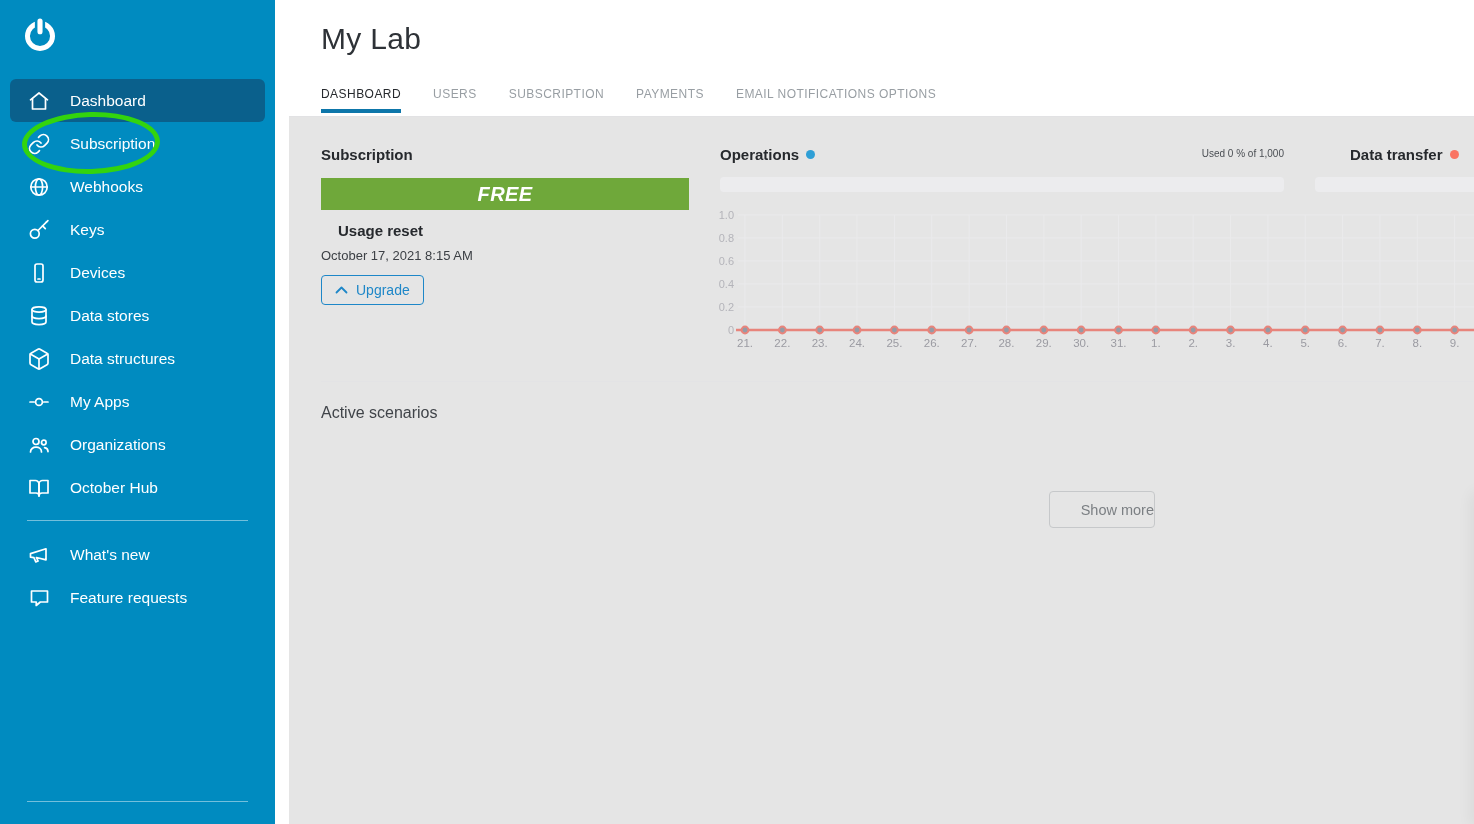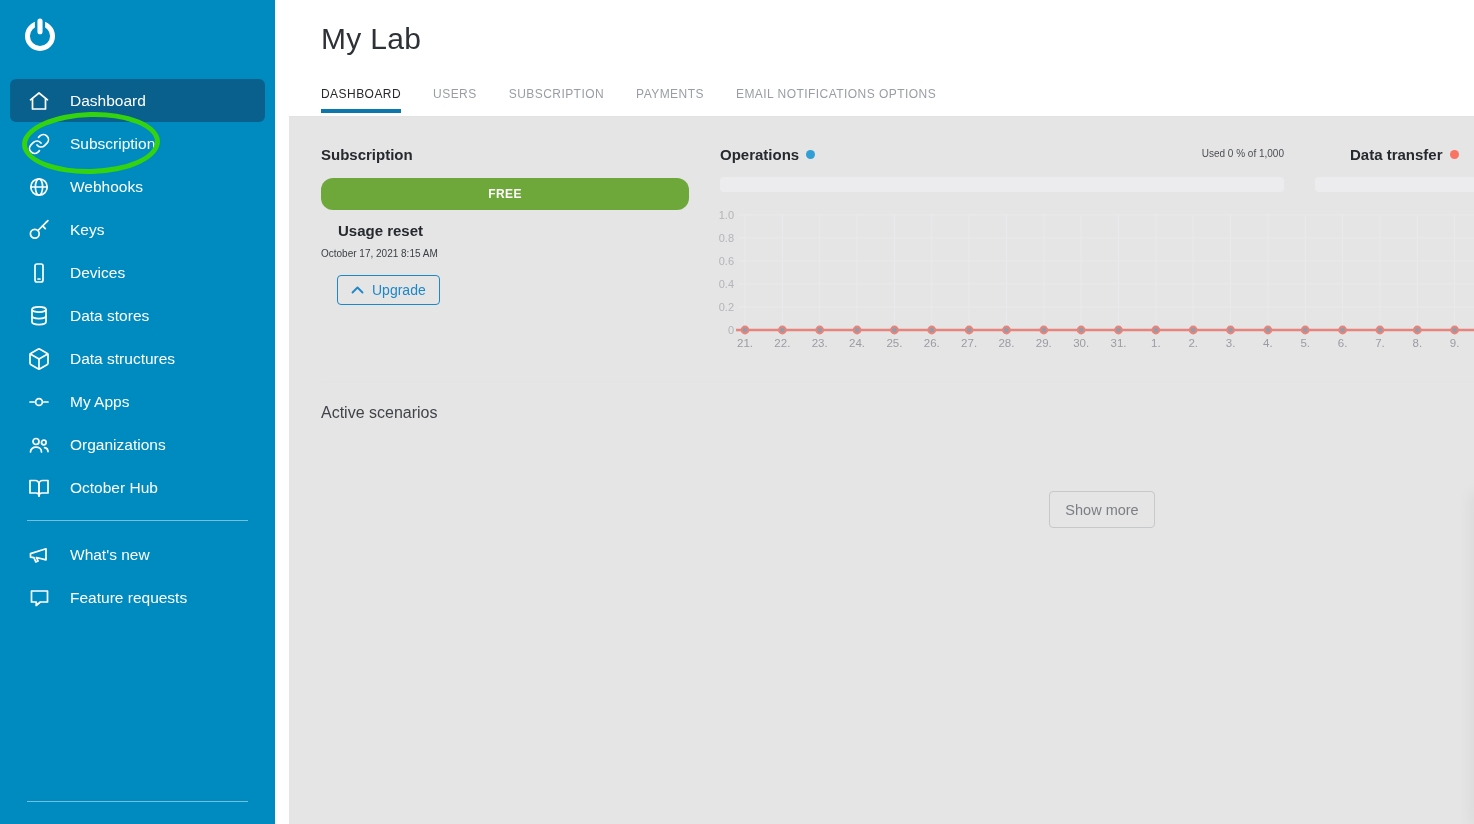--- a/index.html
+++ b/index.html
@@ -35,43 +35,43 @@
   .tabs { position:absolute; left:32px; top:87px; display:flex; gap:32px; }
   .tab { font-size:12px; letter-spacing:.45px; color:#989ea3; padding-bottom:12px;
     cursor:pointer; white-space:nowrap; }
   .tab.active { color:#26292d; font-weight:500; padding-bottom:8px;
     border-bottom:4px solid var(--tab_underline,#0d76aa); }
 
   .h3 { position:absolute; font-size:15px; font-weight:700; color:#26292d; }
   .dot { display:inline-block; width:9px; height:9px; border-radius:50%;
     margin-left:7px; vertical-align:1px; }
   .free-bar { position:absolute; left:32px; top:178px; width:368px; height:32px;
-    background:var(--green,#6fa83a); border-radius:12px; color:#fff; font-weight:700;
-    font-size:12px; display:flex; align-items:center; justify-content:center;
-    letter-spacing:.4px; }
-  .reset-date { position:absolute; left:32px; top:248px; font-size:10px; color:#3c4045; }
+    background:var(--green,#6fa83a); border-radius:0; color:#fff; font-weight:700;
+    font-size:20px; display:flex; align-items:center; justify-content:center;
+    letter-spacing:.4px;font-style:italic; }
+  .reset-date { position:absolute; left:32px; top:248px; font-size:13px; color:#3c4045; }
   .upgrade-btn { position:absolute; left:32px; top:275px; height:30px; padding:0 13px;
     display:inline-flex; align-items:center; gap:8px;
     border:1px solid var(--upgrade_blue,#1e87c8); border-radius:4px;
     color:var(--upgrade_blue,#1e87c8); font-size:14px; background:transparent;
-    font-family:inherit; cursor:pointer;margin-left:16px; }
+    font-family:inherit; cursor:pointer; }
   .used-label { position:absolute; right:204px; top:148px; font-size:10px; color:#4a4e53; }
   .progress { position:absolute; top:177px; height:15px;
     background:var(--progress_bg,#ececee); border-radius:4px; }
   .progress.ops { left:431px; width:564px; }
   .progress.dt  { left:1026px; width:452px; }
   .chart { position:absolute; left:425px; top:200px; width:774px; height:158px; }
 
   .section-divider { position:absolute; left:32px; top:381px; width:1167px; height:1px;
     background:#e3e3e5; }
   .h-active { position:absolute; left:32px; top:404px; font-size:16px; font-weight:300;
     color:#404449; }
   .show-more { position:absolute; left:760px; top:491px; width:106px; height:37px;
     border:1px solid #c6c8ca; border-radius:4px; background:transparent; color:#7b7f83;
-    font-size:14.5px; font-family:inherit; cursor:pointer; }
+    font-size:14.5px; font-family:inherit; cursor:pointer;text-align:right; }
   .right-panel-edge { position:absolute; right:0; top:487px; width:13px; height:337px;
     background:#fbfbfc; border-top-left-radius:12px;
     box-shadow:-5px 2px 14px rgba(0,0,0,.05); }
 </style>
 </head>
 <body>
 
 <div class="sidebar">
   <div class="logo">
     <svg viewBox="0 0 40 40">

